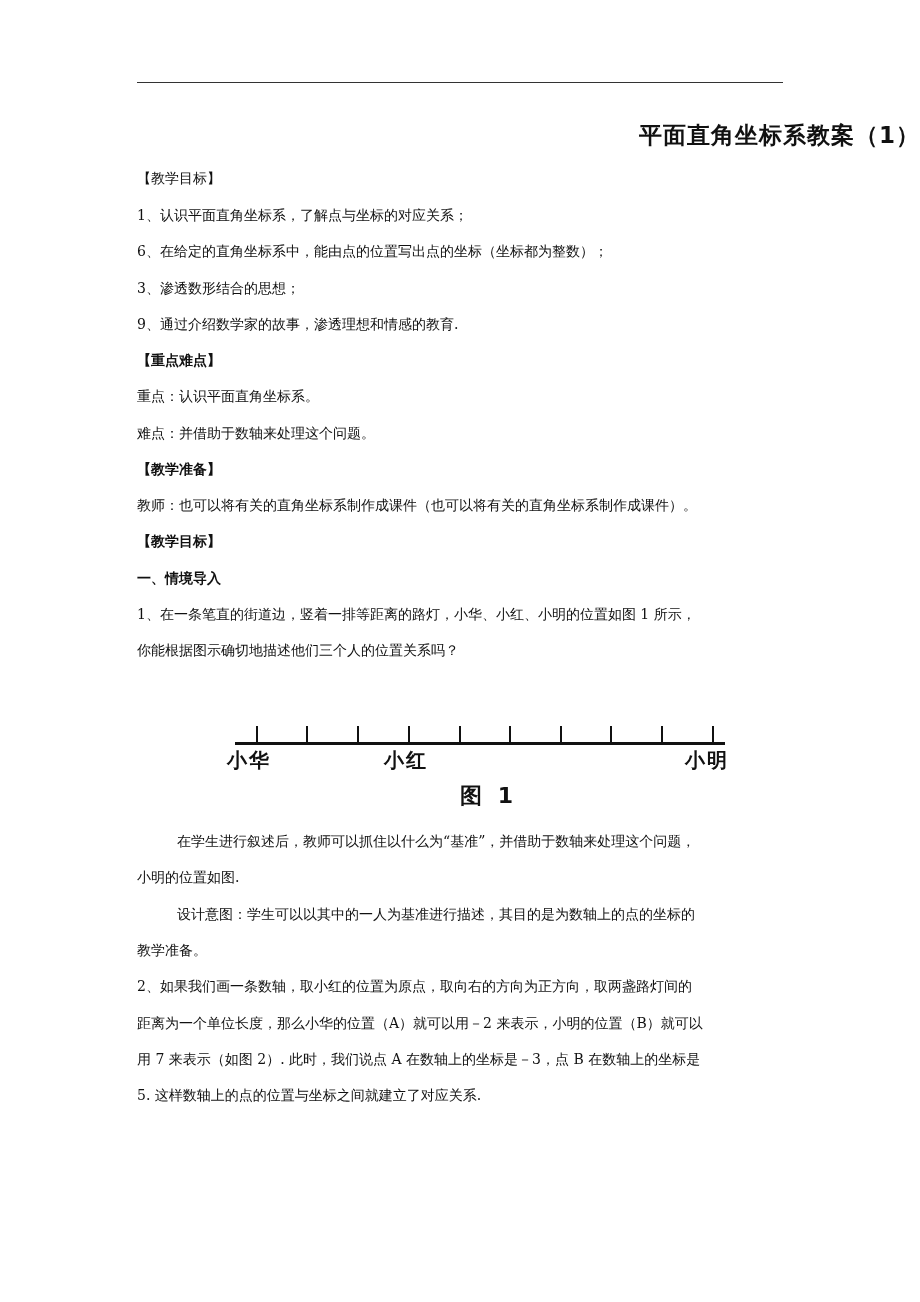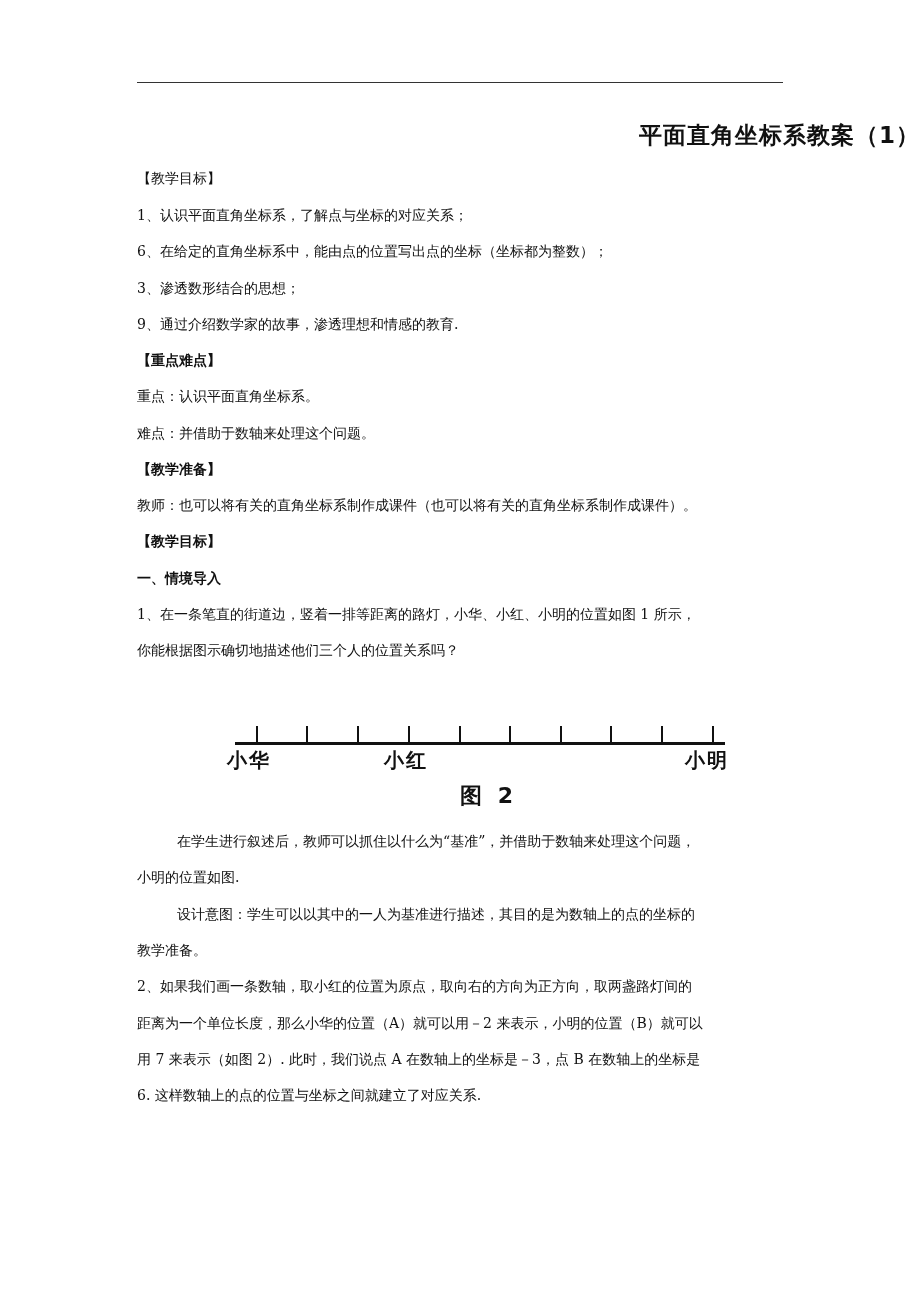--- a/index.html
+++ b/index.html
@@ -53,24 +53,24 @@
   <div class="tick" style="left:181px"></div>
   <div class="tick" style="left:232px"></div>
   <div class="tick" style="left:282px"></div>
   <div class="tick" style="left:333px"></div>
   <div class="tick" style="left:383px"></div>
   <div class="tick" style="left:434px"></div>
   <div class="tick" style="left:485px"></div>
   <div class="fig-label" style="left:0px">小华</div>
   <div class="fig-label" style="left:157px">小红</div>
   <div class="fig-label" style="left:458px">小明</div>
-  <div class="fig-caption" style="left:233px">图 2</div>
+  <div class="fig-caption" style="left:233px">图 1</div>
 </div>
 
 <div class="line indent" style="top:831px">在学生进行叙述后，教师可以抓住以什么为“基准”，并借助于数轴来处理这个问题，</div>
 <div class="line" style="top:867px">小明的位置如图.</div>
 <div class="line indent" style="top:904px">设计意图：学生可以以其中的一人为基准进行描述，其目的是为数轴上的点的坐标的</div>
 <div class="line" style="top:940px">教学准备。</div>
 
 <div class="line" style="top:976px">2、如果我们画一条数轴，取小红的位置为原点，取向右的方向为正方向，取两盏路灯间的</div>
 <div class="line" style="top:1013px">距离为一个单位长度，那么小华的位置（A）就可以用－2 来表示，小明的位置（B）就可以</div>
 <div class="line" style="top:1049px">用 7 来表示（如图 2）. 此时，我们说点 A 在数轴上的坐标是－3，点 B 在数轴上的坐标是</div>
-<div class="line" style="top:1085px">6. 这样数轴上的点的位置与坐标之间就建立了对应关系.</div>
+<div class="line" style="top:1085px">5. 这样数轴上的点的位置与坐标之间就建立了对应关系.</div>
 
 </body></html>

